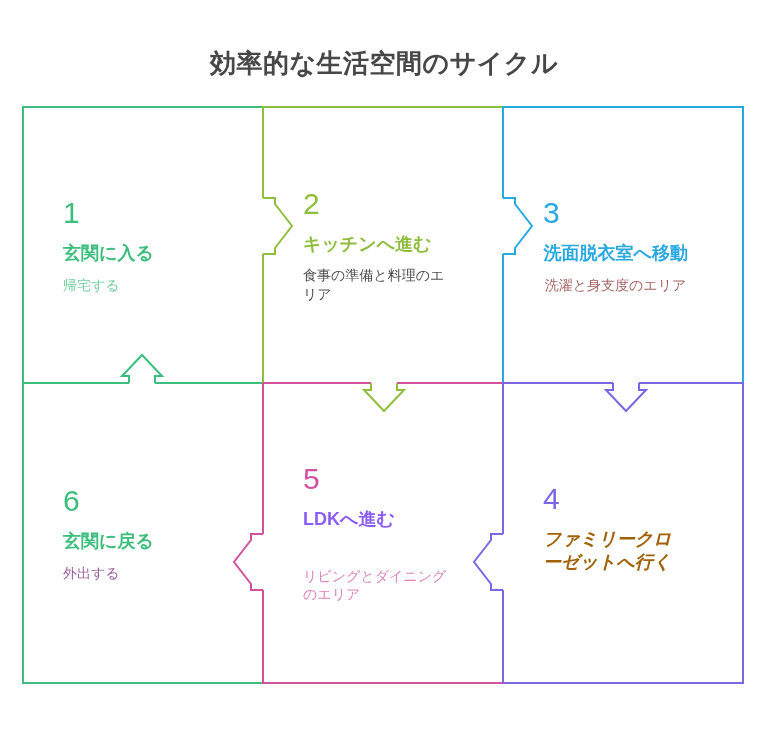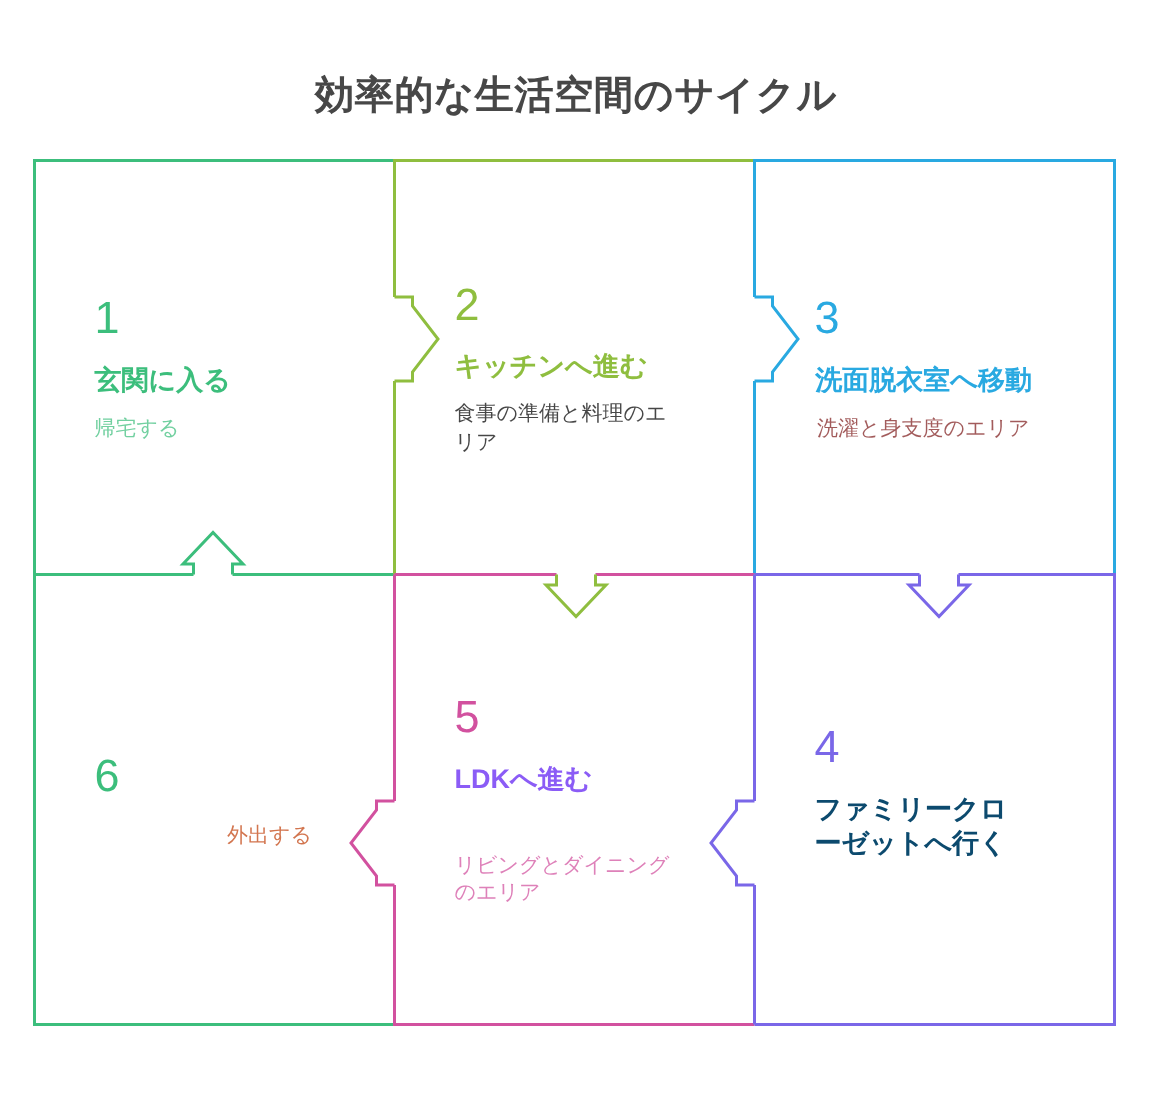--- a/index.html
+++ b/index.html
@@ -106,27 +106,28 @@
   </div>
 
   <div class="step row-top col-3">
     <div class="step-number" style="color: rgb(41, 169, 225);">3</div>
     <div class="step-title" style="color: rgb(41, 169, 225); text-align: right;">洗面脱衣室へ移動</div>
     <div class="step-subtitle" style="color: #7f1d1d; text-align: center;">洗濯と身支度のエリア</div>
   </div>
 
   <div class="step row-bottom col-1">
     <div class="step-number" style="color: rgb(60, 190, 124);">6</div>
-    <div class="step-subtitle" style="color: #c2410c; text-align: right;">外出する</div>
+    <div class="step-title" style="color: rgb(60, 190, 124);">玄関に戻る</div>
+    <div class="step-subtitle" style="color: #701a75;">外出する</div>
   </div>
 
   <div class="step row-bottom col-2">
     <div class="step-number" style="color: rgb(210, 81, 159);">5</div>
     <div class="step-title" style="color: #8b5cf6;">LDKへ進む</div>
     <div class="step-subtitle" style="color: rgb(210, 81, 159); margin-top: 25px;">リビングとダイニングのエリア</div>
   </div>
 
   <div class="step row-bottom col-3">
     <div class="step-number" style="color: rgb(122, 103, 232);">4</div>
-    <div class="step-title" style="color: #0c4a6e;">ファミリークローゼットへ行く</div>
+    <div class="step-title" style="color: #a16207; font-style: italic;">ファミリークローゼットへ行く</div>
   </div>
 
 </div>
 
 </body></html>

